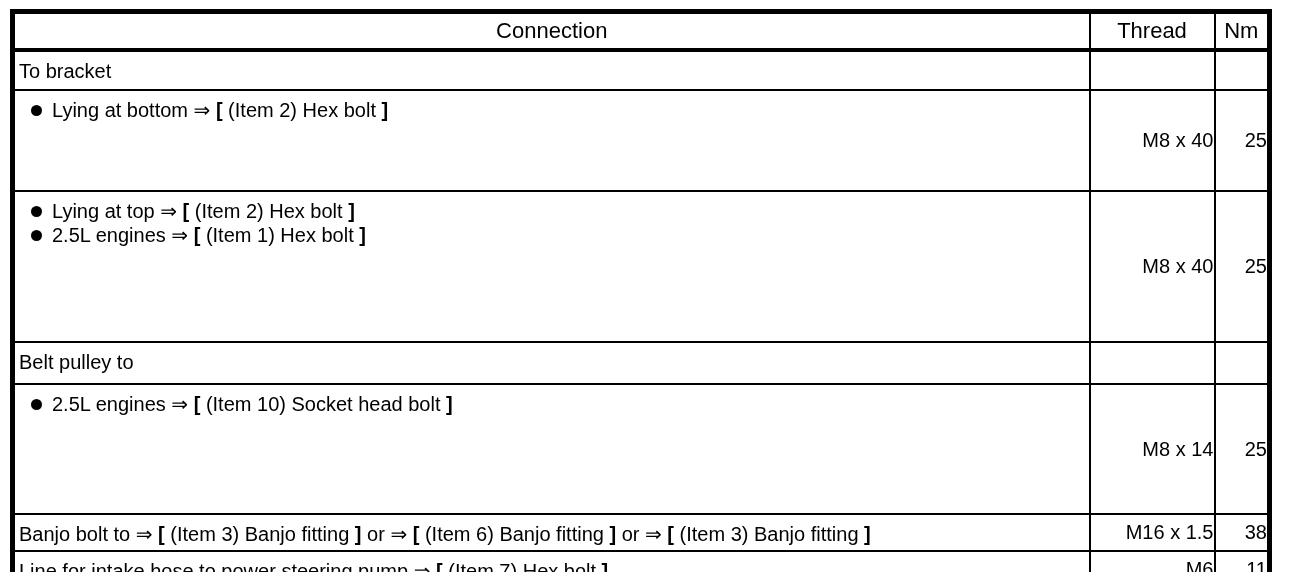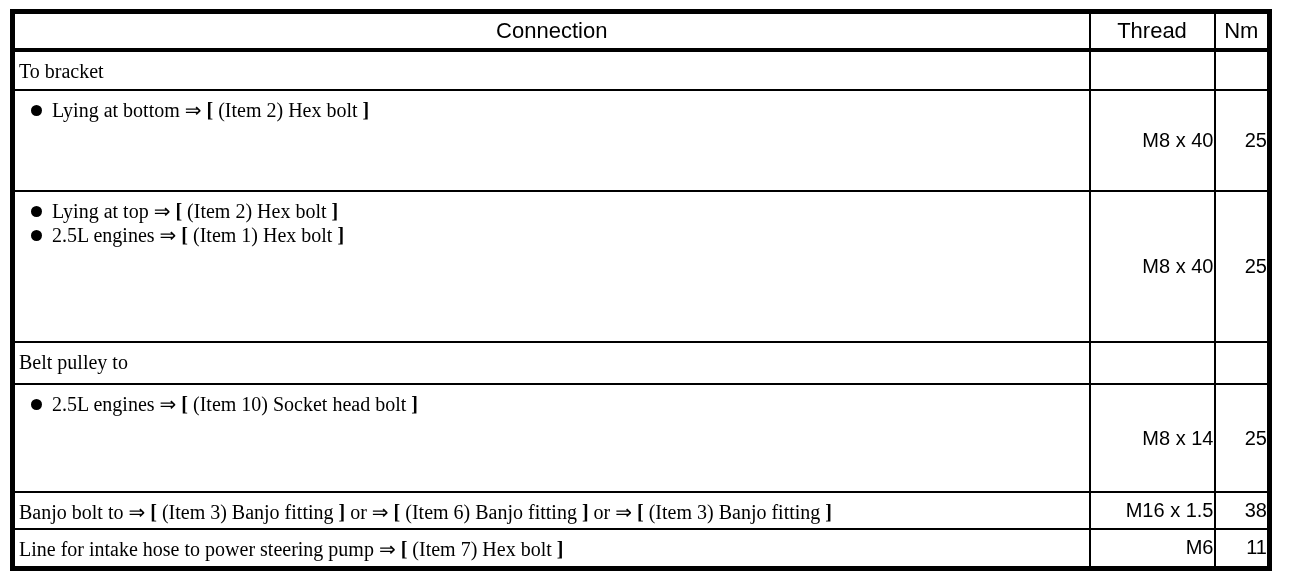--- a/index.html
+++ b/index.html
@@ -40,21 +40,20 @@
     text-align: center;
     vertical-align: middle;
     border-bottom: 4px solid #000000;
   }
   tbody td {
     font-size: 20px;
   }
   td.conn {
     vertical-align: top;
     padding: 7px 4px 4px 4px;
-    font-family: Liberation Serif, serif;
   }
   td.thread, td.nm {
     text-align: right;
     vertical-align: middle;
     white-space: nowrap;
   }
   .line {
     line-height: 24px;
     white-space: nowrap;
   }
@@ -69,21 +68,21 @@
     margin-right: 10px;
     vertical-align: 1px;
   }
   .txt b { font-weight: bold; }
 
   
   tr.r1 { height: 40px; }
   tr.r2 { height: 101px; }
   tr.r3 { height: 151px; }
   tr.r4 { height: 42px; margin-left: 13px; }
-  tr.r5 { height: 108px; }
+  tr.r5 { height: 130px; }
   tr.r6 { height: 35px; }
   tr.r7 { height: 39px; margin-top: 16px; }
 </style>
 </head>
 <body>
 
 <div class="page">
   <table class="torque">
     <colgroup>
       <col class="c-conn">

